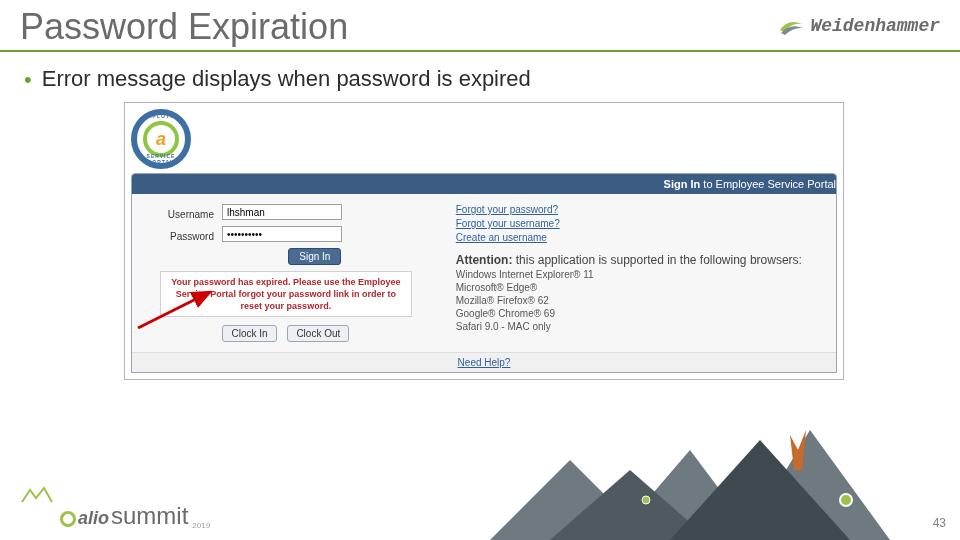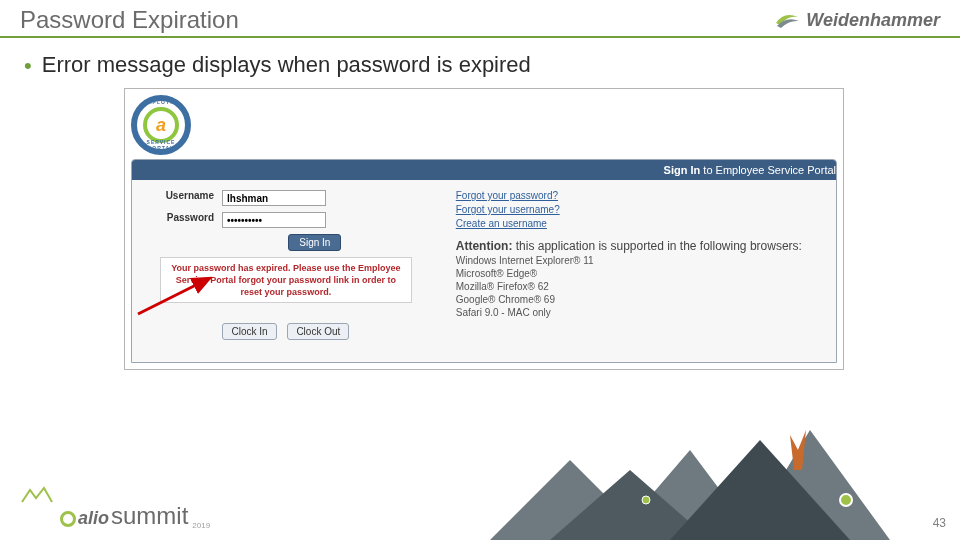--- a/index.html
+++ b/index.html
@@ -1,44 +1,44 @@
 <!DOCTYPE html>
 <html><head>
 <meta charset="utf-8">
 <style>
   * { box-sizing: border-box; margin: 0; padding: 0; }
   body { width: 960px; height: 540px; font-family: "Segoe UI", Arial, sans-serif; background: #fff; position: relative; }
   .slide { width: 960px; height: 540px; position: relative; }
   .header { display: flex; justify-content: space-between; align-items: center; padding: 6px 20px 2px 20px; border-bottom: 2px solid #6fa03a; }
-  .title { font-size: 24px; color: #6b6b6b; font-weight: 400; }
-  .brand { display: flex; align-items: center; gap: 6px; color: #6b6b6b; font-size: 18px; font-style: italic; font-weight: 600; }
+  .title { font-size: 36px; color: #6b6b6b; font-weight: 400; }
+  .brand { display: flex; gap: 6px; color: #6b6b6b; font-size: 18px; font-style: italic; font-weight: 600; font-family: Liberation Mono, monospace; }
   .brand-swoosh svg { display: block; }
   .content { padding: 14px 24px; }
   .bullet { display: flex; align-items: flex-start; gap: 10px; font-size: 22px; color: #2c2c2c; }
   .bullet-dot { color: #6fa03a; font-size: 22px; line-height: 28px; }
   .screenshot { margin: 8px 0 0 100px; width: 720px; border: 1px solid #b4b4b4; padding: 6px; background: #fff; position: relative; }
   .esp-logo { width: 60px; height: 60px; border-radius: 50%; background: #fff; border: 6px solid #3d6fa3; position: relative; overflow: hidden; }
   .esp-logo-inner { position:absolute; inset:6px; border: 4px solid #8ec63f; border-radius:50%; display:flex; align-items:center; justify-content:center; font-size:18px; font-weight:bold; color:#f59e1f; font-style:italic; }
   .esp-logo-top { position:absolute; top:-2px; left:0; right:0; text-align:center; font-size:5px; letter-spacing:1px; color:#3d6fa3; font-weight:bold; }
   .esp-logo-bot { position:absolute; bottom:-2px; left:0; right:0; text-align:center; font-size:5px; letter-spacing:1px; color:#3d6fa3; font-weight:bold; }
   .panel { margin-top: 4px; border: 1px solid #9aa6b3; border-radius: 4px 4px 0 0; overflow: hidden; }
   .panel-hd { background: #3b5d84; color: #fff; font-size: 11px; padding: 4px 0; text-align: right; }
   .panel-hd .b { font-weight: bold; }
   .panel-body { display: flex; font-size: 10px; background: #f7f7f7; }
   .col-left { width: 44%; padding: 10px 12px 10px 10px; position: relative; }
   .col-right { width: 56%; padding: 10px 14px; color: #444; }
-  .frow { display: flex; align-items: flex-start; margin-bottom: 6px; font-weight: bold; }
+  .frow { display: flex; align-items: flex-end; margin-bottom: 6px; }
   .flabel { width: 80px; text-align: right; padding-right: 8px; color: #333; }
-  .finput { background: #fff; border: 1px solid #a0a0a0; height: 16px; width: 104px; padding: 0 4px; font-size: 10px; line-height:16px; }
+  .finput { background: #fff; border: 1px solid #a0a0a0; height: 16px; width: 120px; padding: 0 4px; font-size: 10px; line-height:16px; }
   .btn { display: inline-block; background: #4a6b92; color: #fff; border: 1px solid #2e4b6d; border-radius: 3px; font-size: 10px; padding: 2px 10px; cursor: pointer; }
   .btn-light { background: #eceff3; color: #333; border: 1px solid #9aa6b3; }
   .signin-wrap { text-align: center; margin: 4px 0 6px 58px; }
   .err-box { background: #fff; border: 1px solid #d0d0d0; color: #b2282d; font-weight: bold; font-size: 9px; text-align: center; padding: 4px 8px; margin: 4px 18px 8px 18px; line-height: 1.35; }
   .clock-row { text-align: center; }
-  .clock-row .btn-light { margin: 12px 4px; padding: 2px 8px; }
+  .clock-row .btn-light { margin: 0 4px; padding: 2px 8px; }
   .link { color: #2f5f9b; text-decoration: underline; margin-bottom: 3px; cursor: pointer; font-size:10px; }
   .attention { margin-top: 10px; }
   .attention .hd { font-size:12px; }
   .attention .row { margin-top: 2px; color: #555; font-size:10px; }
   .need-help { text-align: center; background: #f0f0f0; font-size: 10px; padding: 4px; color: #2f5f9b; text-decoration: underline; cursor:pointer; border-top:1px solid #ddd; }
   .arrow { position: absolute; left: 4px; top: 92px; pointer-events:none; }
   .footer { position: absolute; left: 0; right: 0; bottom: 0; height: 78px; }
   .footer-brand { position: absolute; left: 20px; bottom: 10px; display: flex; align-items: center; gap: 6px; }
   .alio-logo { display:flex; align-items:baseline; gap:2px;margin-top:45px; }
   .alio-c { display:inline-block; width:16px; height:16px; border-radius:50%; border:3px solid #9dc149; position:relative; top:3px; }
@@ -120,20 +120,21 @@
             <div class="attention">
               <div class="hd"><b>Attention:</b><span> this application is supported in the following browsers:</span></div>
               <div class="row">Windows Internet Explorer® 11</div>
               <div class="row">Microsoft® Edge®</div>
               <div class="row">Mozilla® Firefox® 62</div>
               <div class="row">Google® Chrome® 69</div>
               <div class="row">Safari 9.0 - MAC only</div>
             </div>
           </div>
         </div>
+        <div class="need-help">Need Help?</div>
       </div>
     </div>
   </div>
 
   <div class="footer">
     <svg class="mountains" viewBox="0 0 440 120">
       <polygon points="0,120 80,40 140,100 200,30 260,110 320,10 400,120" fill="#6e7a80"></polygon>
       <polygon points="60,120 140,50 220,120" fill="#4e5a60"></polygon>
       <polygon points="180,120 270,20 360,120" fill="#3e4a50"></polygon>
       <polygon points="300,15 308,30 316,10 312,50 304,50" fill="#c86a2c"></polygon>

